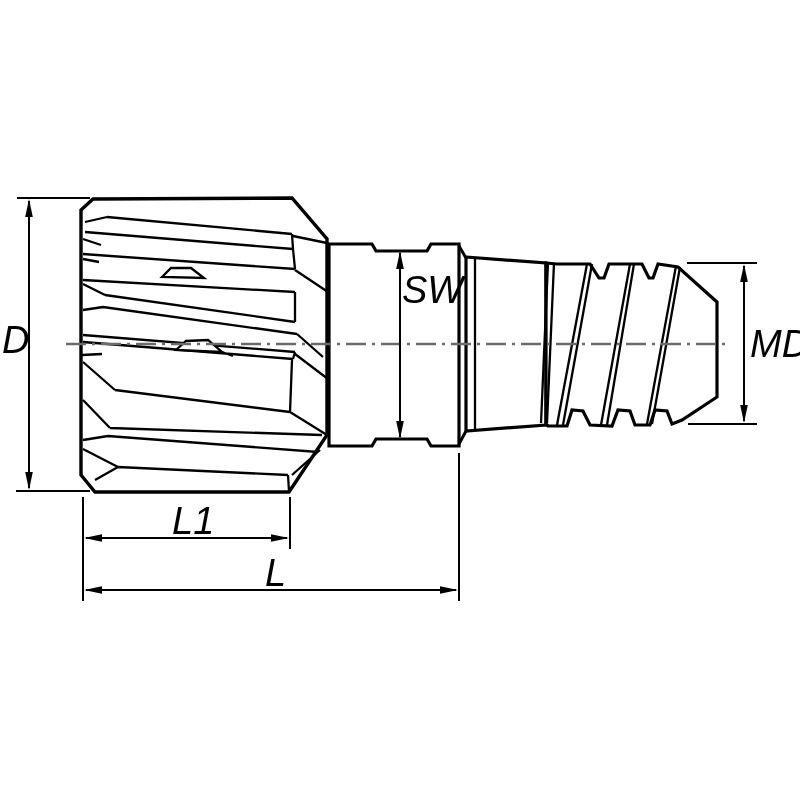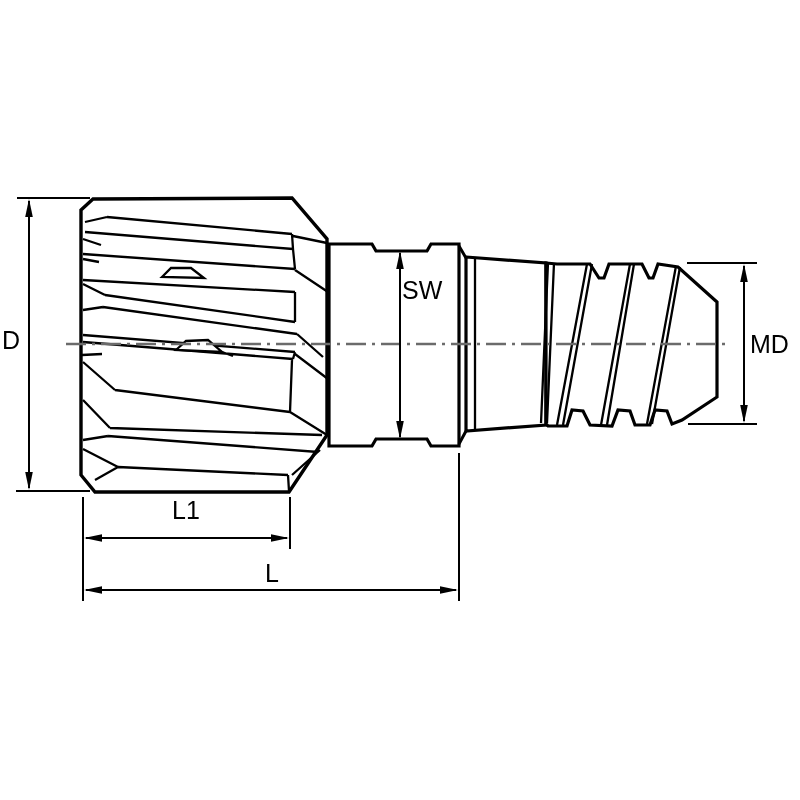--- a/index.html
+++ b/index.html
@@ -12,25 +12,26 @@
   .stage{
     position:relative;
     width:800px;height:800px;
     background:var(--bg);
     overflow:hidden;
   }
   .stage svg{position:absolute;left:0;top:0;}
   .lbl{
     position:absolute;
     font-family:"Liberation Sans",sans-serif;
-    font-size:25px;
+    font-size:38px;
     line-height:36px;
     color:#000;
     white-space:nowrap;
     user-select:none;
+    font-style:italic;
   }
   .outline{fill:#fff;stroke:var(--line);stroke-width:3.2;stroke-linejoin:miter;}
   .inner{fill:none;stroke:var(--line);stroke-width:2.3;}
   .innerfill{fill:#fff;stroke:var(--line);stroke-width:2.3;}
   .dim{fill:none;stroke:var(--line);stroke-width:2;}
   .arrow{fill:var(--line);stroke:none;}
   .cl{fill:none;stroke:var(--centerline);stroke-width:2.6;stroke-dasharray:20 6 3 6;}
 </style>
 </head>
 <body>
@@ -139,15 +140,15 @@
       <path class="dim" d="M459,453 L459,601"></path>
       <path class="dim" d="M86,590 L456,590"></path>
       <polygon class="arrow" points="84,590 102,586.2 102,593.8"></polygon>
       <polygon class="arrow" points="458,590 440,586.2 440,593.8"></polygon>
     </g>
   </svg>
 
   <span class="lbl" style="left:2px;top:322px;">D</span>
   <span class="lbl" style="left:402px;top:272px;">SW</span>
   <span class="lbl" style="left:750px;top:326px;">MD</span>
-  <span class="lbl" style="left:172px;top:492px;">L1</span>
+  <span class="lbl" style="left:172px;top:503px;">L1</span>
   <span class="lbl" style="left:265px;top:555px;">L</span>
 </div>
 
 </body></html>

